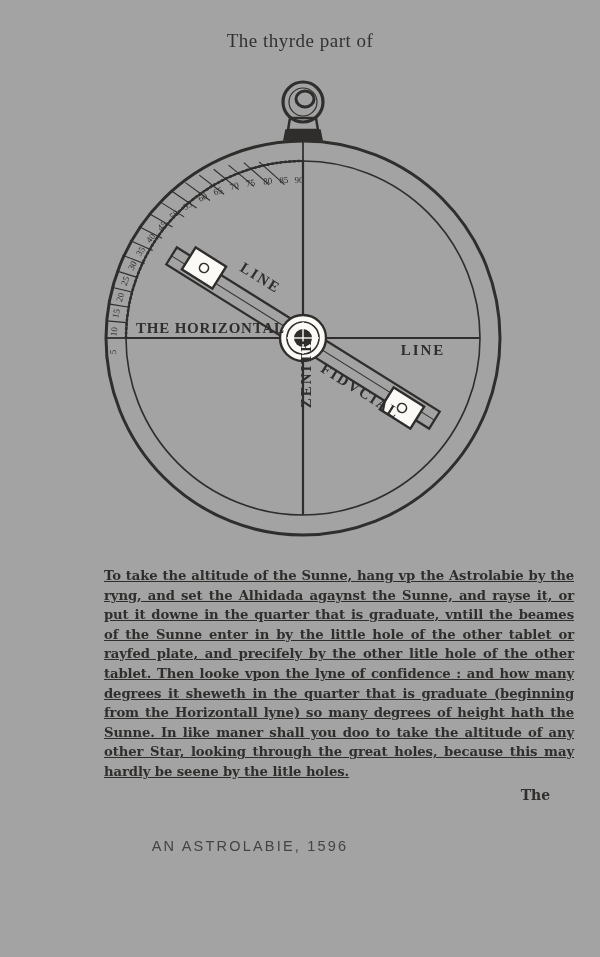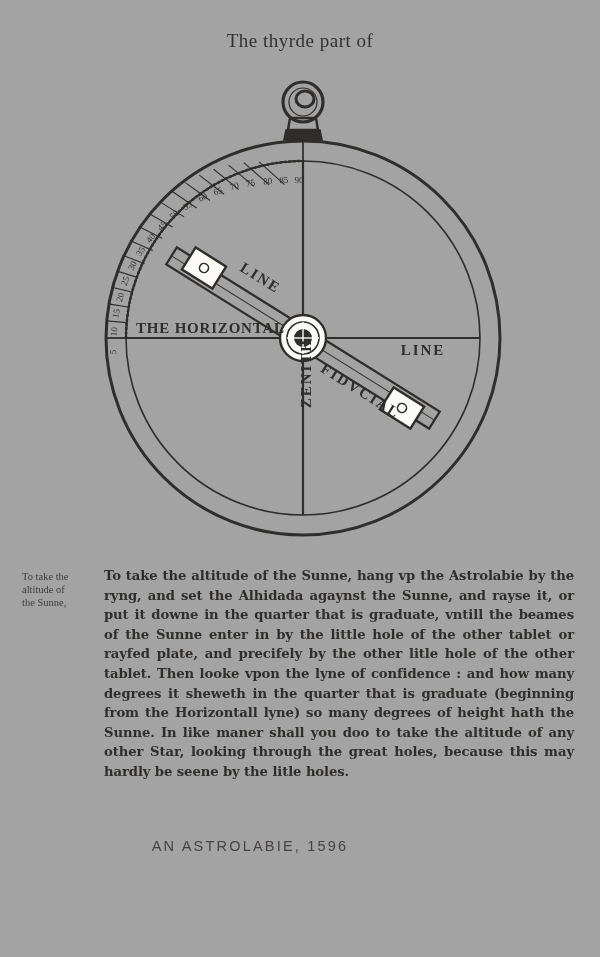--- a/index.html
+++ b/index.html
@@ -63,21 +63,21 @@
     top: 566px;
     width: 470px;
     font-family: "DejaVu Serif", serif;
     font-size: 13.2px;
     line-height: 19.6px;
     color: #2f2e2c;
     text-align: justify;
     font-weight: 600;
     letter-spacing: -0.1px;
   }
-  .body-text p { margin: 0; }
+  .body-text p { margin: 0; text-decoration: underline; }
   .body-text .tail {
     display: block;
     text-align: right;
     margin-top: 4px;
     padding-right: 24px;
     font-size: 14px;
   }
 
   
   .caption1 {
@@ -229,25 +229,21 @@
 
         <text class="lbl" x="345" y="285" style="font-size:15px; letter-spacing:2px;" text-anchor="middle">LINE</text>
 
         <text class="lbl" style="font-size:15px; letter-spacing:2px;" transform="translate(180,212) rotate(32)" text-anchor="middle">LINE</text>
 
         <text class="lbl" style="font-size:15px; letter-spacing:2px;" transform="translate(280,325) rotate(32)" text-anchor="middle">FIDVCIAL</text>
       </g>
     </svg>
   </div>
 
-  <div class="marginal">
-    <div>To take the</div>
-    <div>altitude of</div>
-    <div>the Sunne,</div>
-  </div>
 
   <div class="body-text">
     <p>To take the altitude of the Sunne, hang vp the Astrolabie by the ryng, and set the Alhidada agaynst the Sunne, and rayse it, or put it downe in the quarter that is graduate, vntill the beames of the Sunne enter in by the little hole of the other tablet or rayfed plate, and precifely by the other litle hole of the other tablet. Then looke vpon the lyne of confidence : and how many degrees it sheweth in the quarter that is graduate (beginning from the Horizontall lyne) so many degrees of height hath the Sunne. In like maner shall you doo to take the altitude of any other Star, looking through the great holes, because this may hardly be seene by the litle holes.</p>
+    <span class="tail">The</span>
   </div>
 
   <div class="caption1">AN ASTROLABIE, 1596</div>
 
 </div>
 
 </body></html>

